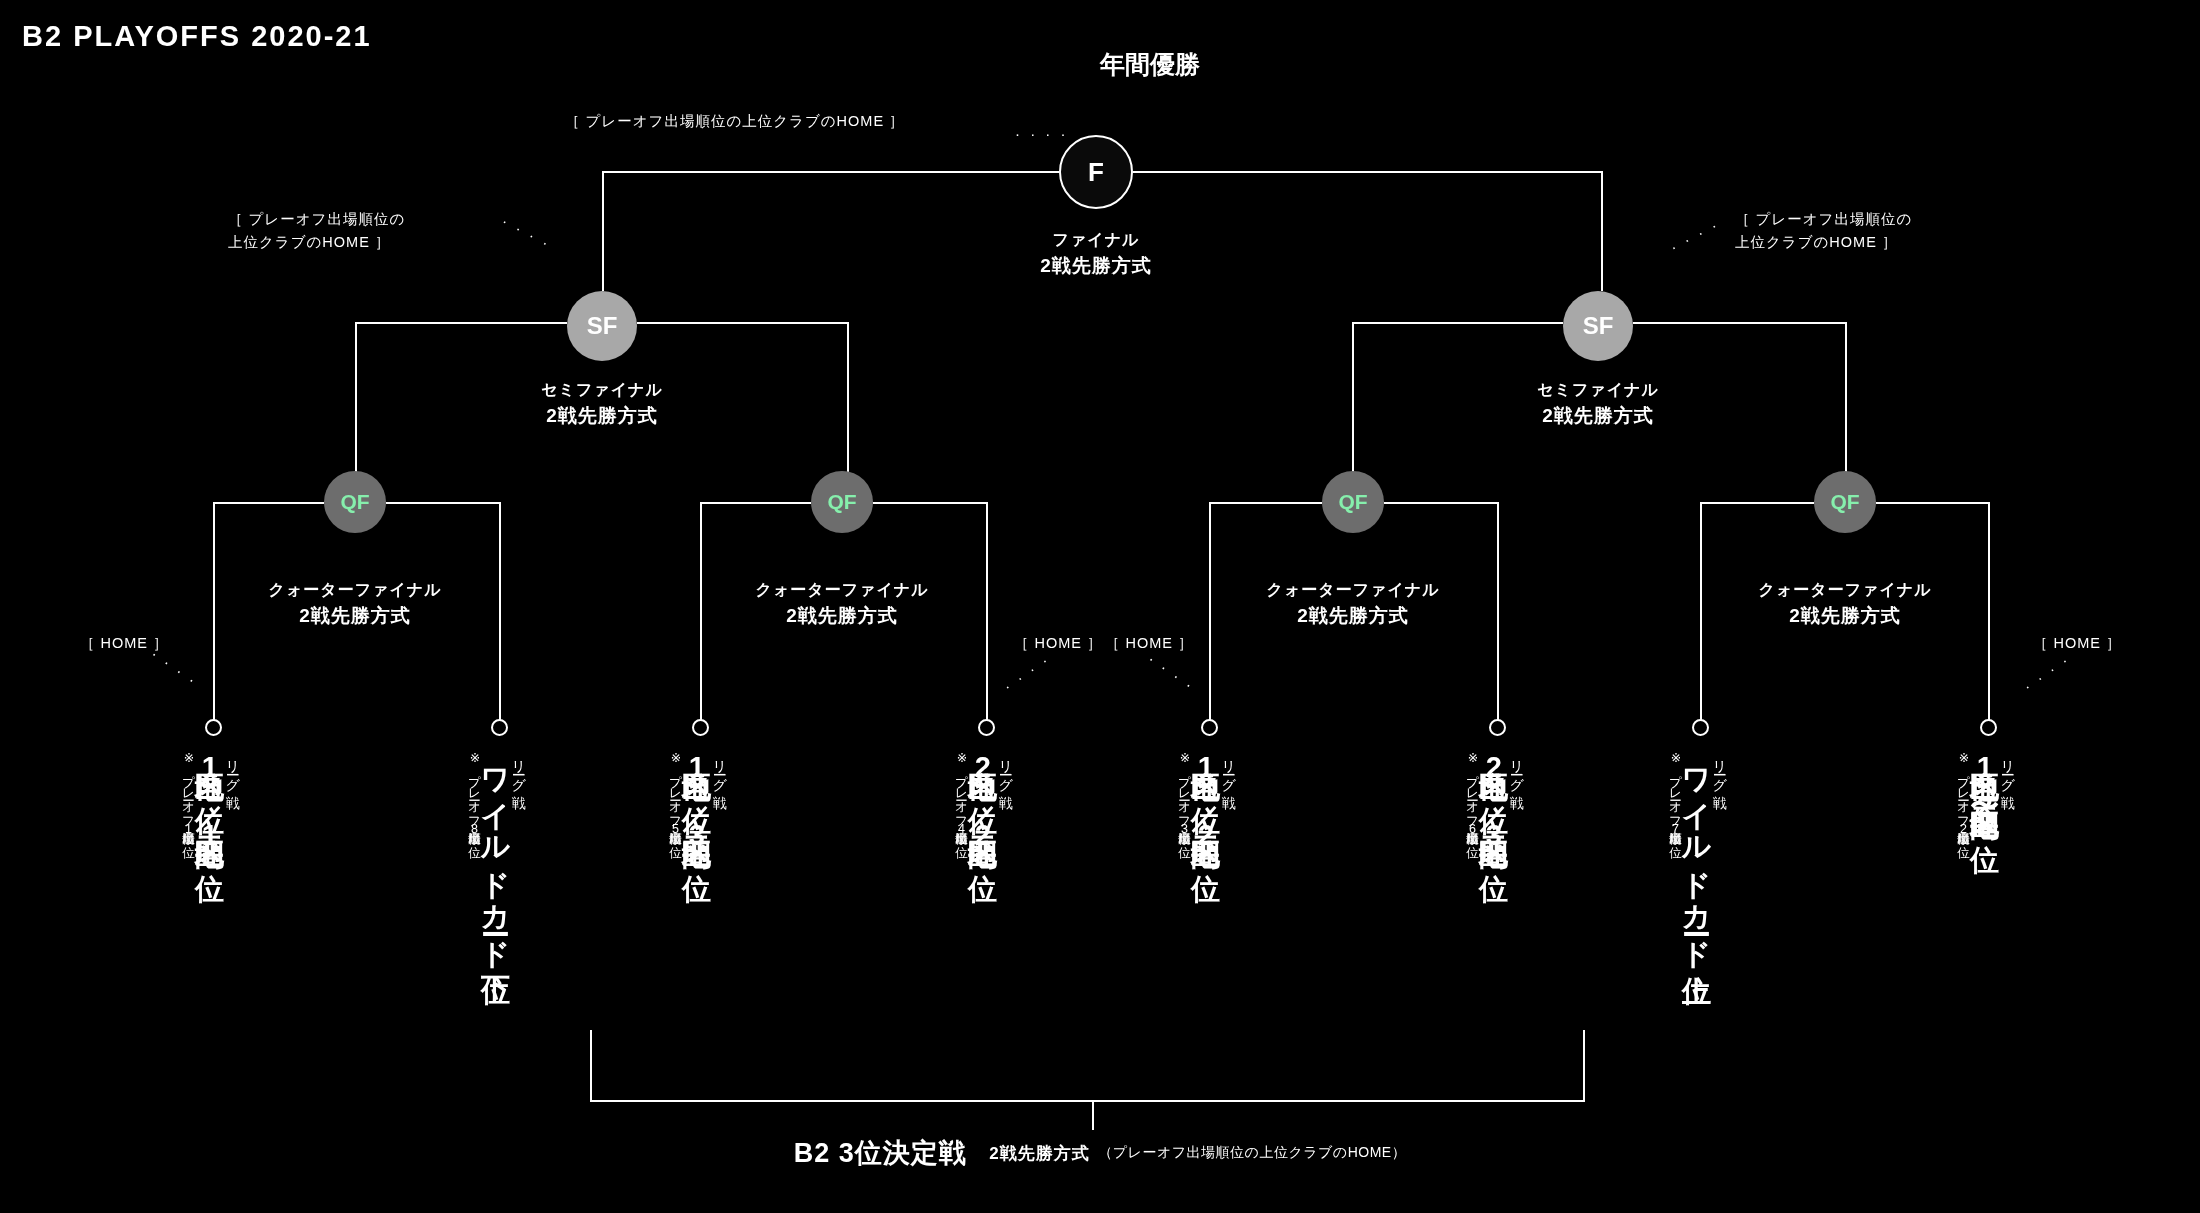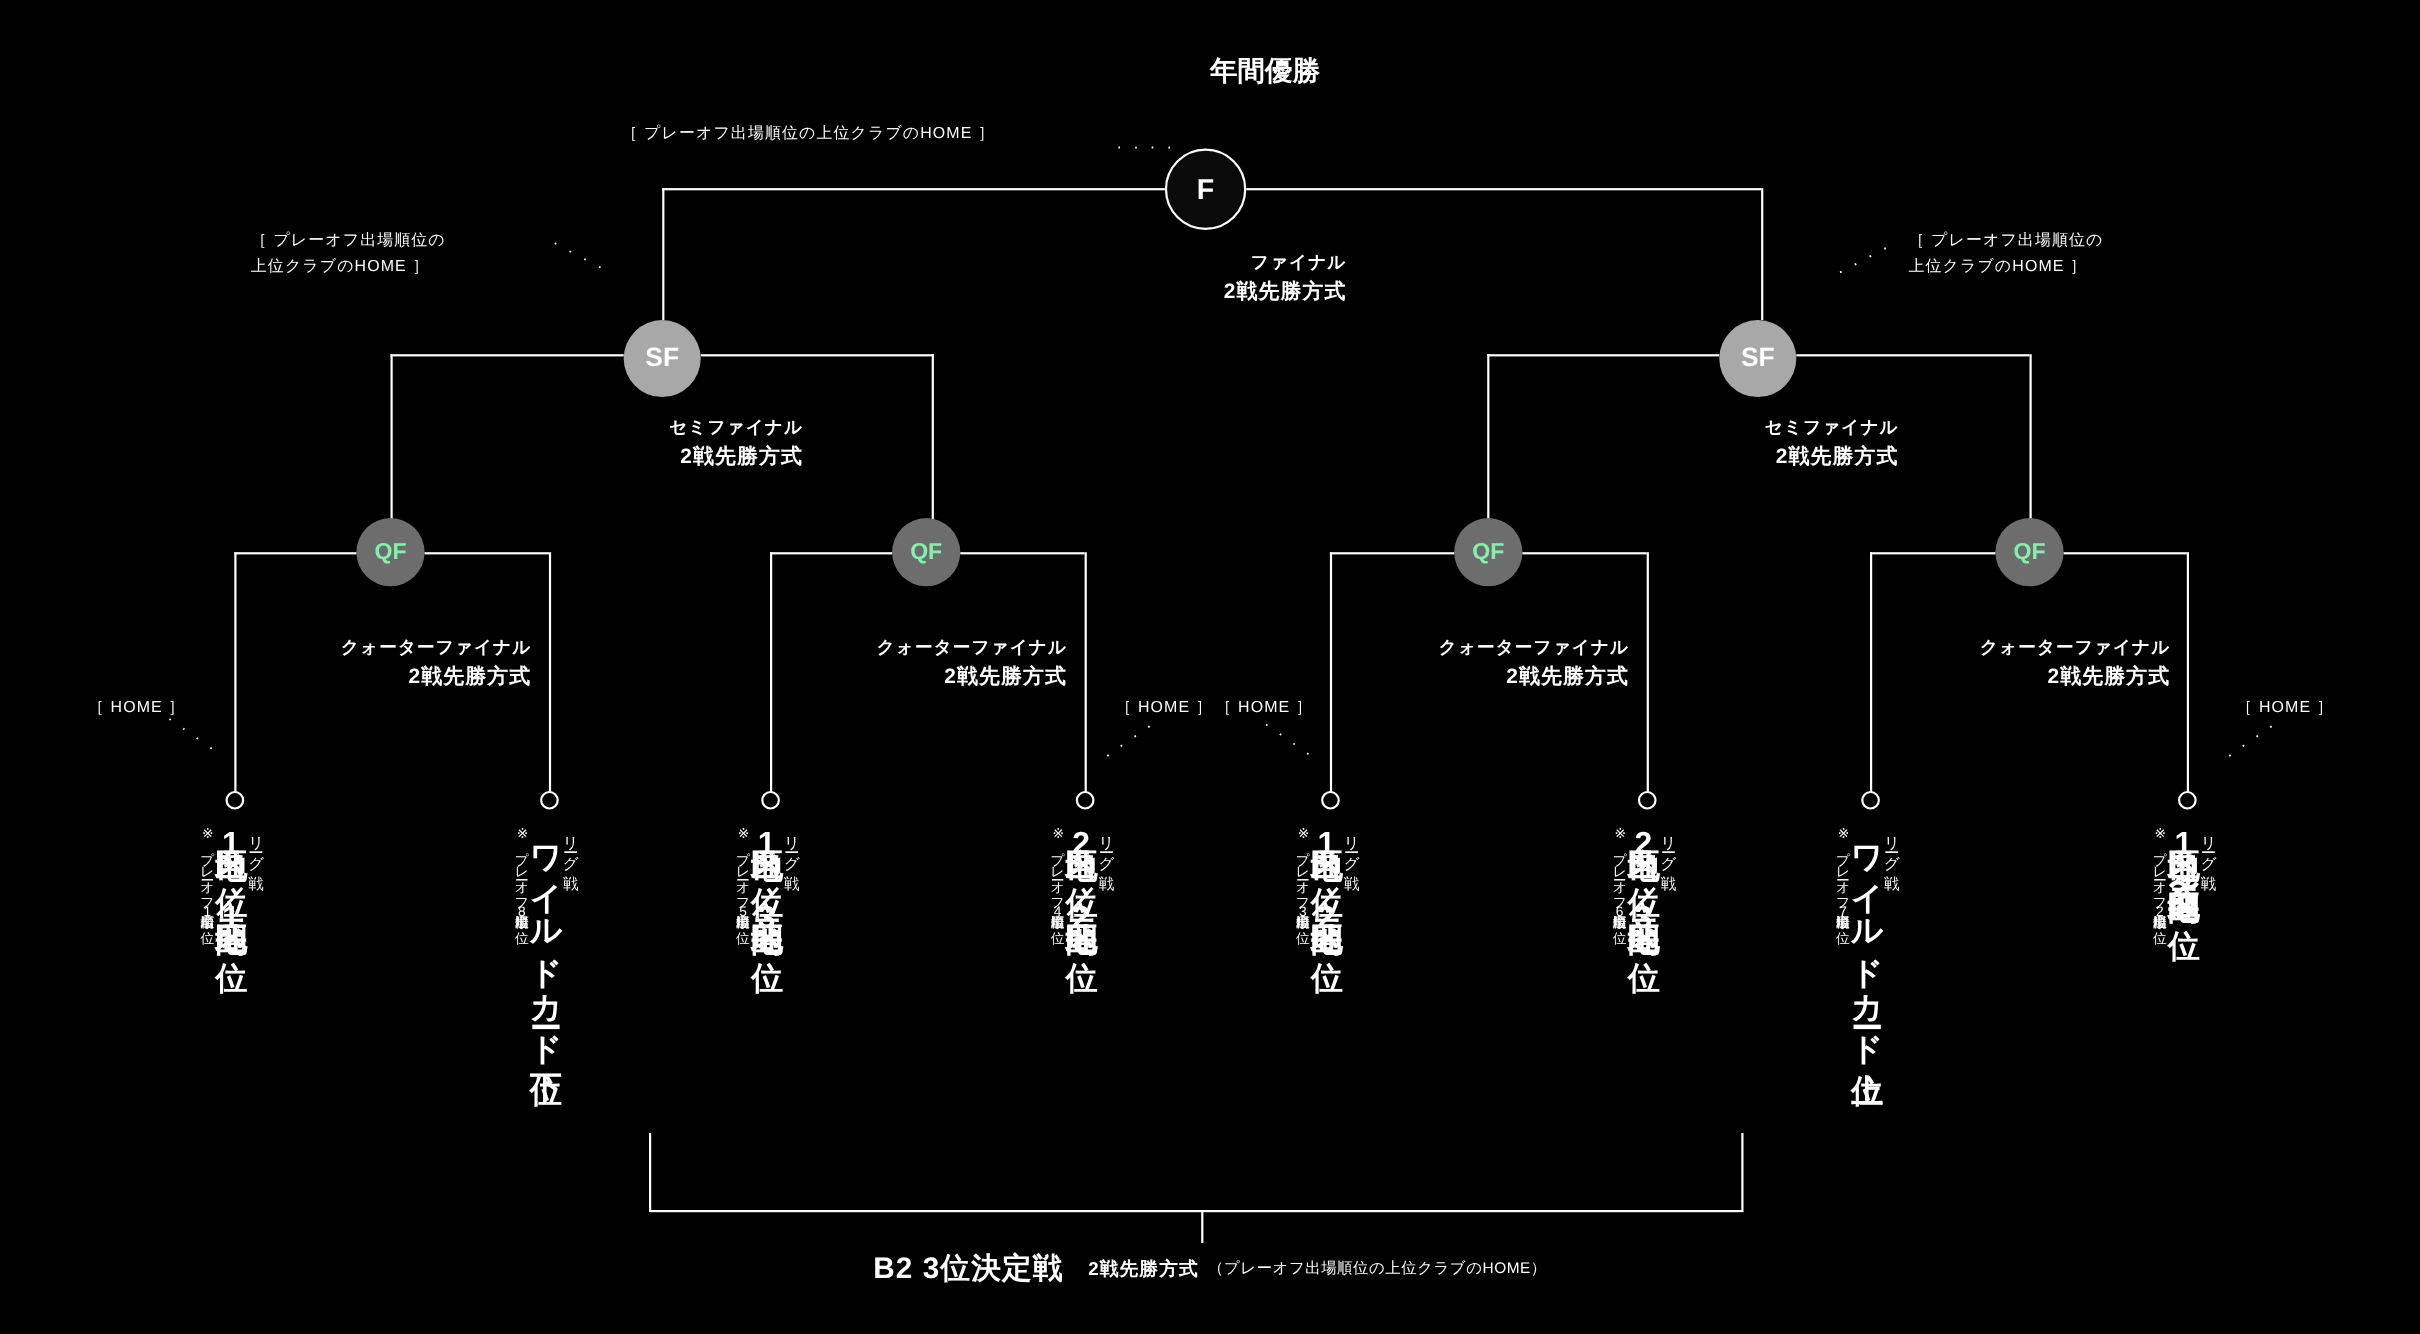--- a/index.html
+++ b/index.html
@@ -73,21 +73,21 @@
   .seed-dot {
     width: 17px; height: 17px;
     border-radius: 50%;
     border: 2px solid #ffffff;
     background: #000000;
     box-sizing: border-box;
   }
 
   
   .round-caption {
-    text-align: right;
+    text-align: center;
     line-height: 1.5;
   }
   .round-caption .rc-name {
     font-size: 16px;
     font-weight: bold;
     letter-spacing: 1px;
   }
   .round-caption .rc-format {
     font-size: 19px;
     font-weight: bold;
@@ -169,20 +169,21 @@
     letter-spacing: 0.5px;
     margin-left: 4px;
     vertical-align: middle;
   }
 </style>
 </head>
 <body>
 
 <div id="root">
 
+  <div class="abs" id="title">B2 PLAYOFFS 2020-21</div>
 
   <div class="abs" id="champion">年間優勝</div>
 
   <div class="abs home-note" style="left:565px; top:110px;">［ プレーオフ出場順位の上位クラブのHOME ］</div>
   <div class="dots" style="left:1015px; top:126px;">· · · ·</div>
 
   <div class="abs node node-f" style="left:1059px; top:135px;">F</div>
 
   <div class="abs round-caption" style="left:968px; top:228px; width:256px;">
     <div class="rc-name">ファイナル</div>

